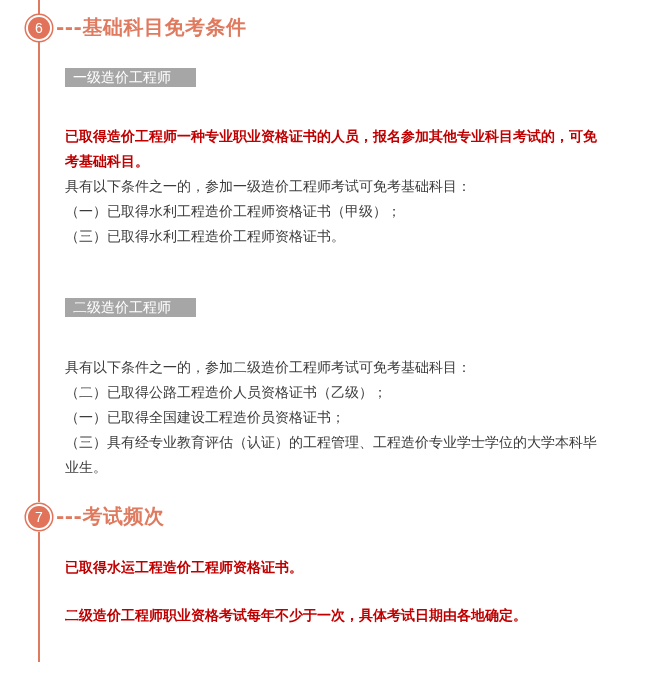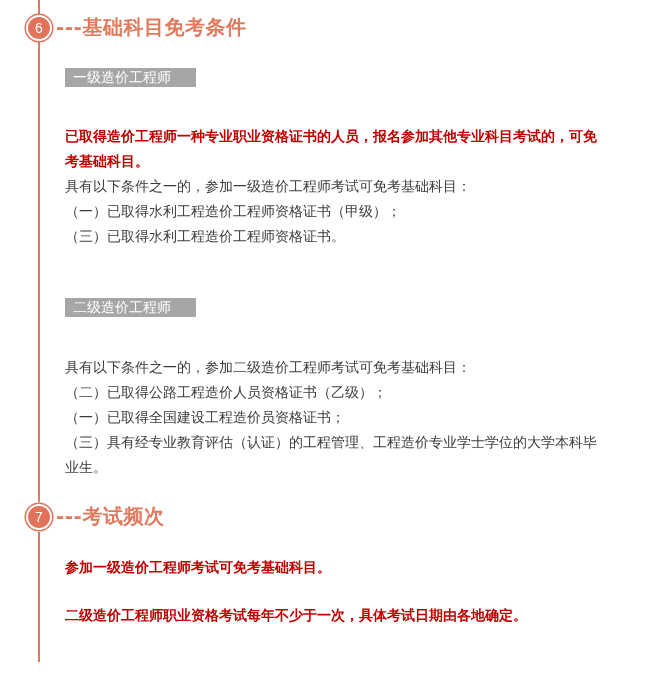--- a/index.html
+++ b/index.html
@@ -96,17 +96,17 @@
   <p>具有以下条件之一的，参加二级造价工程师考试可免考基础科目：</p>
   <p>（二）已取得公路工程造价人员资格证书（乙级）；</p>
   <p>（一）已取得全国建设工程造价员资格证书；</p>
   <p>（三）具有经专业教育评估（认证）的工程管理、工程造价专业学士学位的大学本科毕业生。</p>
 </div>
 
 <div class="circle" style="left:28px; top:506px;">7</div>
 <div class="section-title" style="top:503px;">---考试频次</div>
 
 <div class="para" style="top:555px;">
-  <p class="red">参加一级造价工程师考试可免考基础科目。</p>
+  <p class="red">已取得水运工程造价工程师资格证书。</p>
 </div>
 <div class="para" style="top:603px;">
   <p class="red">二级造价工程师职业资格考试每年不少于一次，具体考试日期由各地确定。</p>
 </div>
 
 </body></html>

